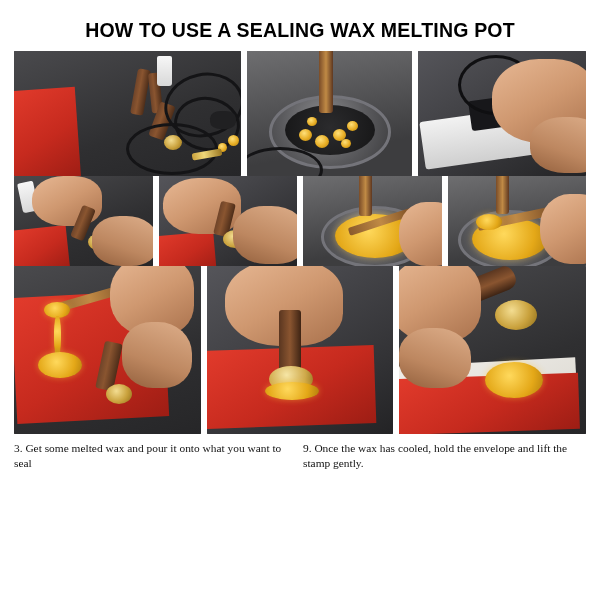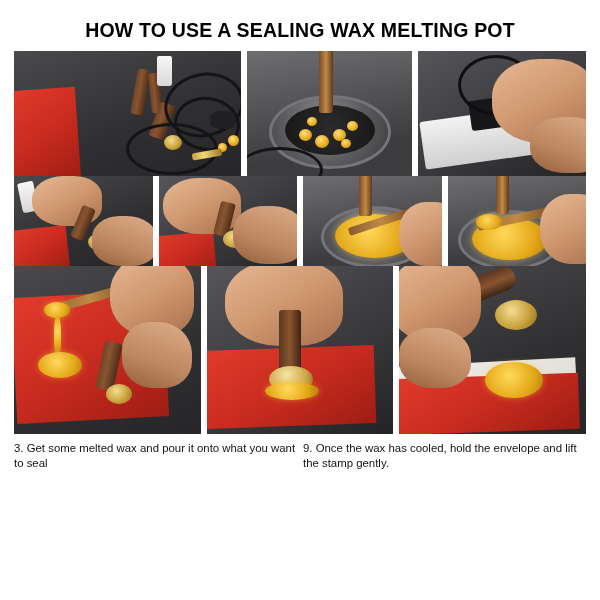--- a/index.html
+++ b/index.html
@@ -56,20 +56,21 @@
   }
   
   .row2 .cell { height: 90px; flex: 1 1 0; }
 
   
   .row3 .cell { height: 168px; flex: 1 1 0; }
   .cap-row {
     display: flex;
     gap: 6px;
     margin-top: 7px;
+    font-family: Liberation Serif, serif;
   }
   .cap-row .caption {
     flex: 1 1 0;
     margin: 0;
     font-size: 11.4px;
     line-height: 1.33;
   }
 
   
   .scene { position: absolute; inset: 0; }

